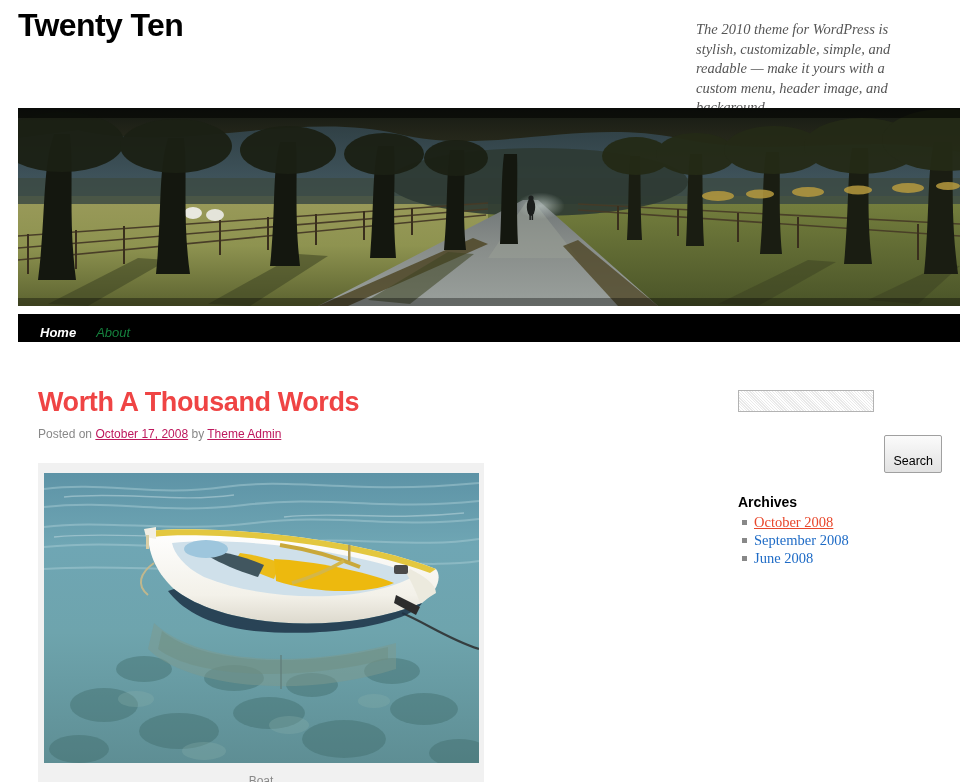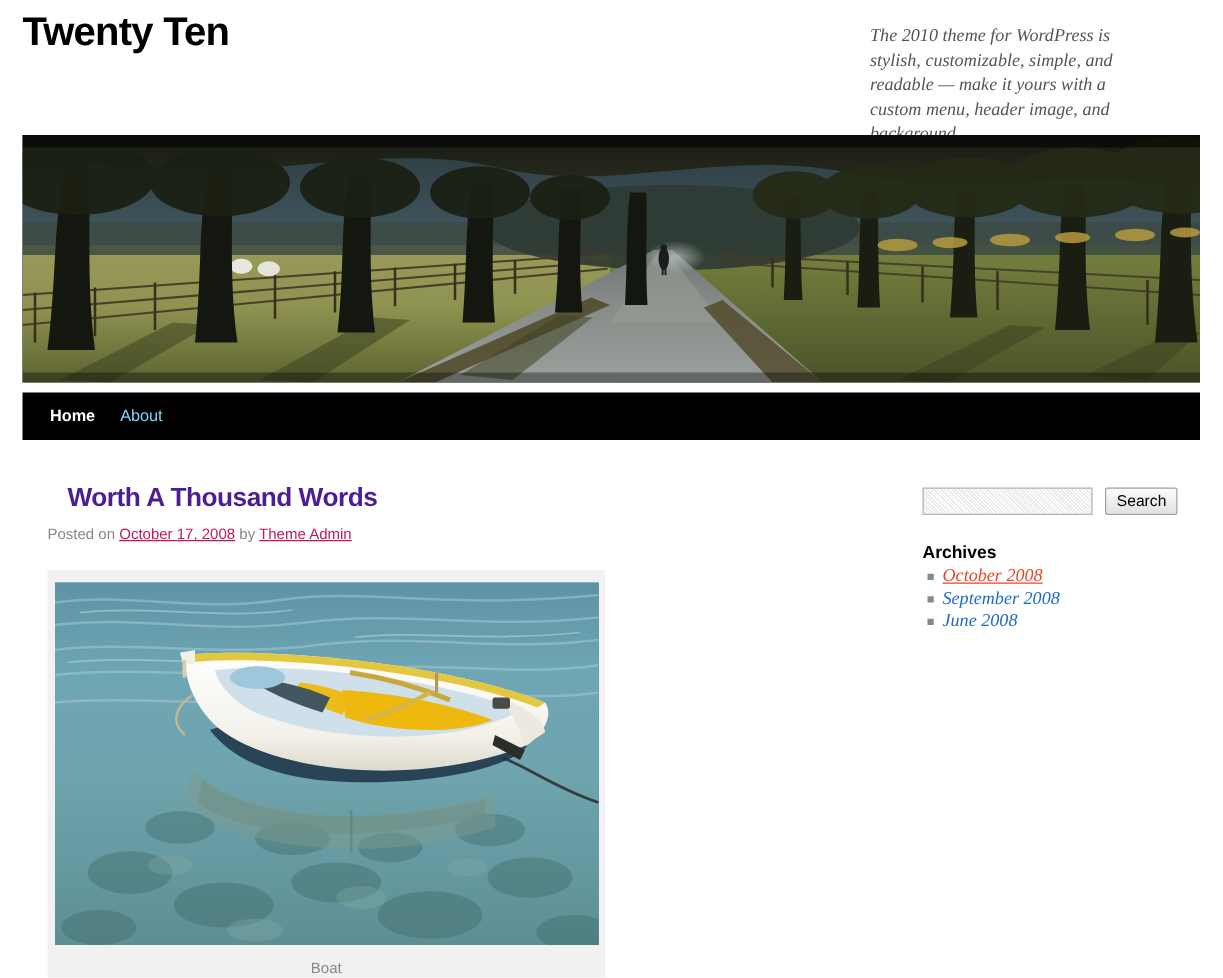--- a/index.html
+++ b/index.html
@@ -68,37 +68,38 @@
     background: #0b0d08;
   }
   #branding-img svg { display: block; }
 
   
   #access {
     position: absolute;
     left: 18px;
     top: 314px;
     width: 942px;
-    height: 38px;
+    height: 28px;
     background: #000000;
+    font-style: italic;
   }
   #access ul {
     margin: 0;
     padding: 0;
     list-style: none;
     display: block;
     height: 38px;
   }
   #access li {
     float: left;
     position: relative;
   }
   #access a {
     display: block;
-    color: #7dd3fc;
+    color: #15803d;
     font-size: 13px;
     line-height: 38px;
     padding: 0 10px;
     text-decoration: none;
     font-family: "Liberation Sans", sans-serif;
   }
   #access li.current a {
     color: #ffffff;
     font-weight: bold;
   }
@@ -114,27 +115,27 @@
   #container {
     position: absolute;
     left: 18px;
     top: 0;
     width: 700px;
   }
   #content {
     margin: 0 40px 0 20px;
   }
   .entry-title {
-    margin: 34px 0 0 16px;
-    font-family: "Liberation Sans", sans-serif;
-    font-size: 21px;
+    margin: 34px 0 0 0;
+    font-family: "Liberation Sans", sans-serif;
+    font-size: 27px;
     font-weight: bold;
     line-height: 1.2em;
     letter-spacing: -0.4px;
-    color: #4c1d95;
+    color: #ef4444;
   }
   .entry-meta {
     margin: 7px 0 0 0;
     font-size: 12px;
     line-height: 18px;
     color: #888888;
     font-family: "Liberation Sans", sans-serif;
   }
   .entry-meta a {
     color: #be185d;
@@ -194,41 +195,41 @@
       repeating-linear-gradient(45deg, rgba(255,255,255,0.9) 0 1px, rgba(222,222,222,0.55) 1px 2px);
     box-sizing: content-box;
     vertical-align: top;
     outline: none;
   }
   #searchsubmit {
     margin-left: 6px;
     font-size: 12.5px;
     font-family: "Liberation Sans", sans-serif;
     color: #000000;
-    padding: 2px 8px;
+    padding: 18px 8px;
     height: 22px;
     border: 1px solid #a0a0a0;
     border-radius: 2px;
     background: linear-gradient(#fbfbfb, #ededed 55%, #e2e2e2);
     vertical-align: top;
     cursor: pointer;
+    margin-top: 45px;
   }
   .widget-title {
     margin: 20px 0 0 0;
     font-family: "Liberation Sans", sans-serif;
     font-size: 14px;
     font-weight: bold;
     color: #000000;
     line-height: 18px;
   }
   .widget ul {
     margin: 2px 0 0 0;
     padding: 0 0 0 16px;
     list-style: none;
-    font-style: italic;
   }
   .widget ul li {
     position: relative;
     font-family: "Liberation Serif", serif;
     font-size: 14.5px;
     line-height: 18px;
     padding: 0 0 0 0;
     color: #333333;
   }
   .widget ul li::before {

